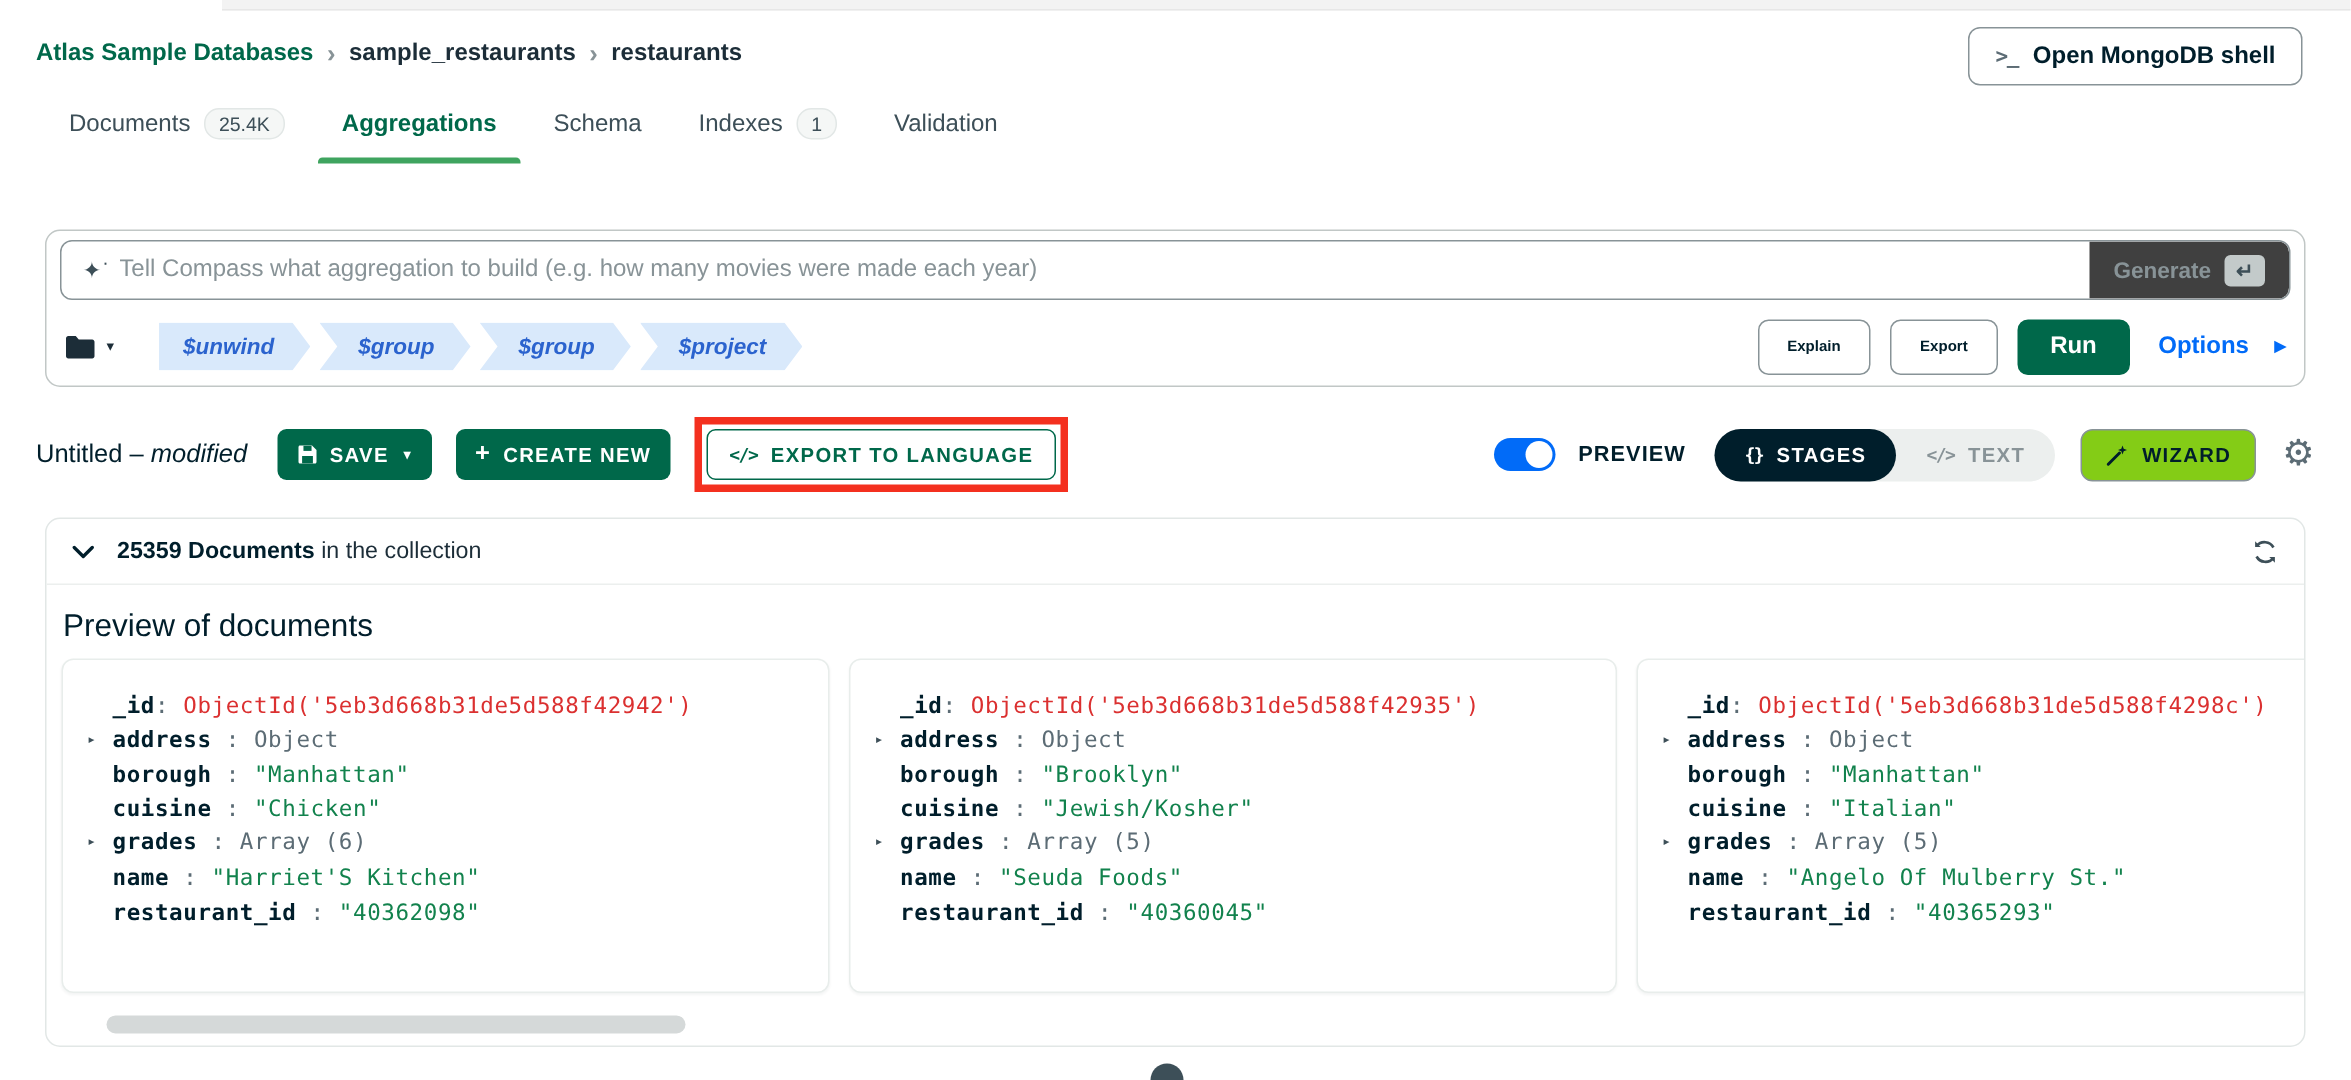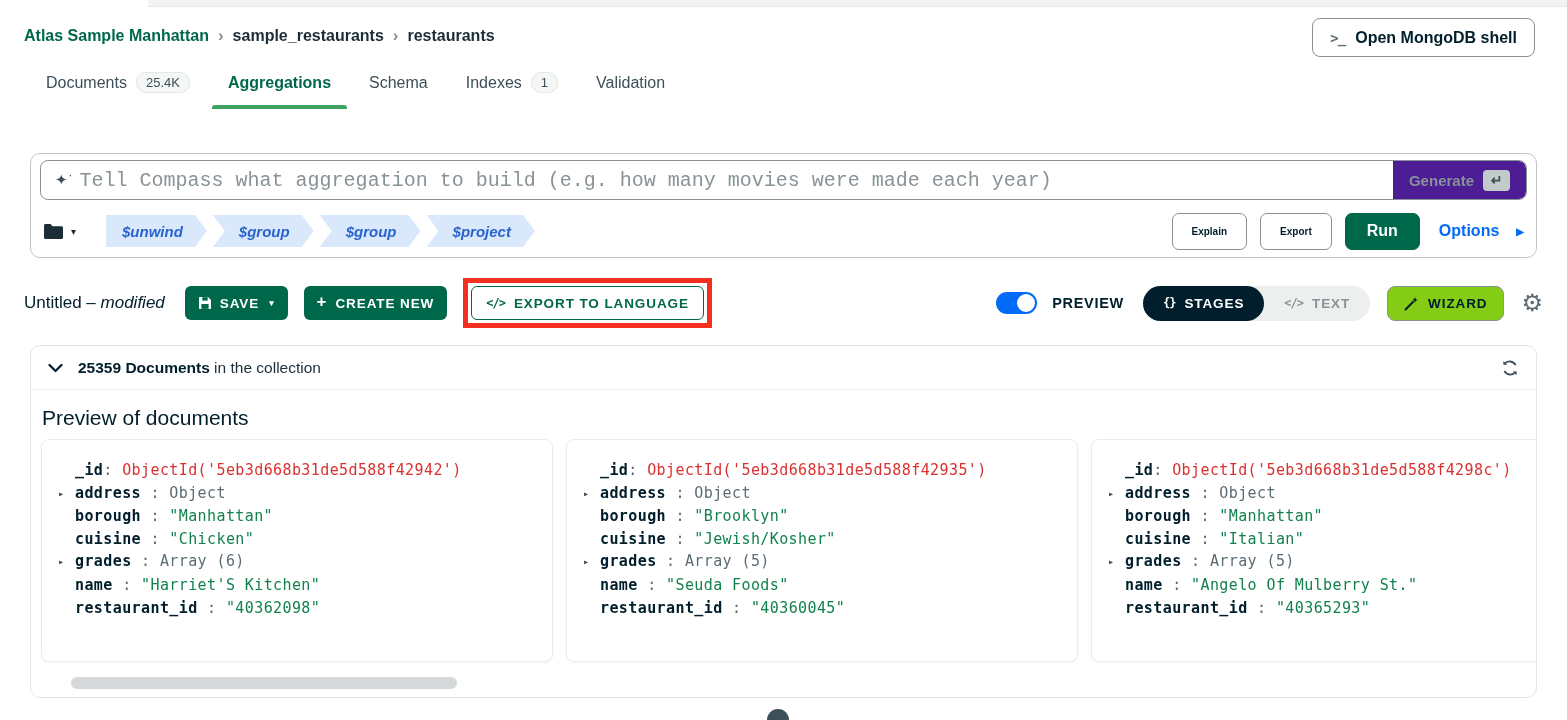--- a/index.html
+++ b/index.html
@@ -36,25 +36,25 @@
 
   
   .builder { position:absolute; left:30px; right:30px; top:153px; height:105px;
     border:1px solid #c1c7c6; border-radius:10px; background:#fff; }
   .ai-bar { position:absolute; left:9px; right:9px; top:6px; height:40px;
     border:1px solid #889397; border-radius:8px; display:flex; align-items:center;
     padding-left:14px; gap:12px; overflow:hidden; background:#fff; }
   .ai-sparkle { font-size:15px; color:#3D4F58; position:relative; }
   .ai-sparkle::after { content:"·"; position:absolute; right:-5px; top:-4px; font-size:13px;
     color:#3D4F58; }
-  .ai-placeholder { border:none; outline:none; flex:1; font-size:20px; color:#a21caf;
-    font-family:Liberation Mono, monospace; background:transparent; }
+  .ai-placeholder { border:none; outline:none; flex:1; font-size:16px; color:#a21caf;
+    font-family:Liberation Sans, sans-serif; background:transparent; }
   .ai-placeholder::placeholder { color:#889397; }
   .generate-chip { height:100%; display:flex; align-items:center; gap:9px; padding:0 16px;
-    background:#4c1d95; border-radius:0 7px 7px 0; cursor:pointer; }
+    background:#404040; border-radius:0 7px 7px 0; cursor:pointer; }
   .generate-label { font-size:15px; font-weight:bold; color:#889397; }
   .enter-key { width:27px; height:21px; background:#c3caca; border-radius:4px;
     display:flex; align-items:center; justify-content:center; font-size:14px;
     color:#3D4F58; font-weight:bold; }
 
   .stage-row { position:absolute; left:12px; right:12px; top:58px; height:38px;
     display:flex; align-items:center; }
   .folder-group { display:flex; align-items:center; gap:7px; cursor:pointer; }
   .folder-caret { font-size:10px; color:#1C2D38; }
   .pills { display:flex; gap:6px; margin-left:30px; }
@@ -147,21 +147,21 @@
     background:#3D4F58; border-radius:50%; cursor:pointer; }
 
   svg { display:block; }
 </style>
 </head>
 <body>
 
 <div class="top-strip"></div>
 
 <div class="breadcrumb">
-  <span class="crumb-first">Atlas Sample Manhattan</span>
+  <span class="crumb-first">Atlas Sample Databases</span>
   <span class="crumb-sep">›</span>
   <span class="crumb">sample_restaurants</span>
   <span class="crumb-sep">›</span>
   <span class="crumb">restaurants</span>
 </div>
 
 <button class="shell-btn">
   <span class="shell-glyph">&gt;_</span>
   <span>Open MongoDB shell</span>
 </button>

